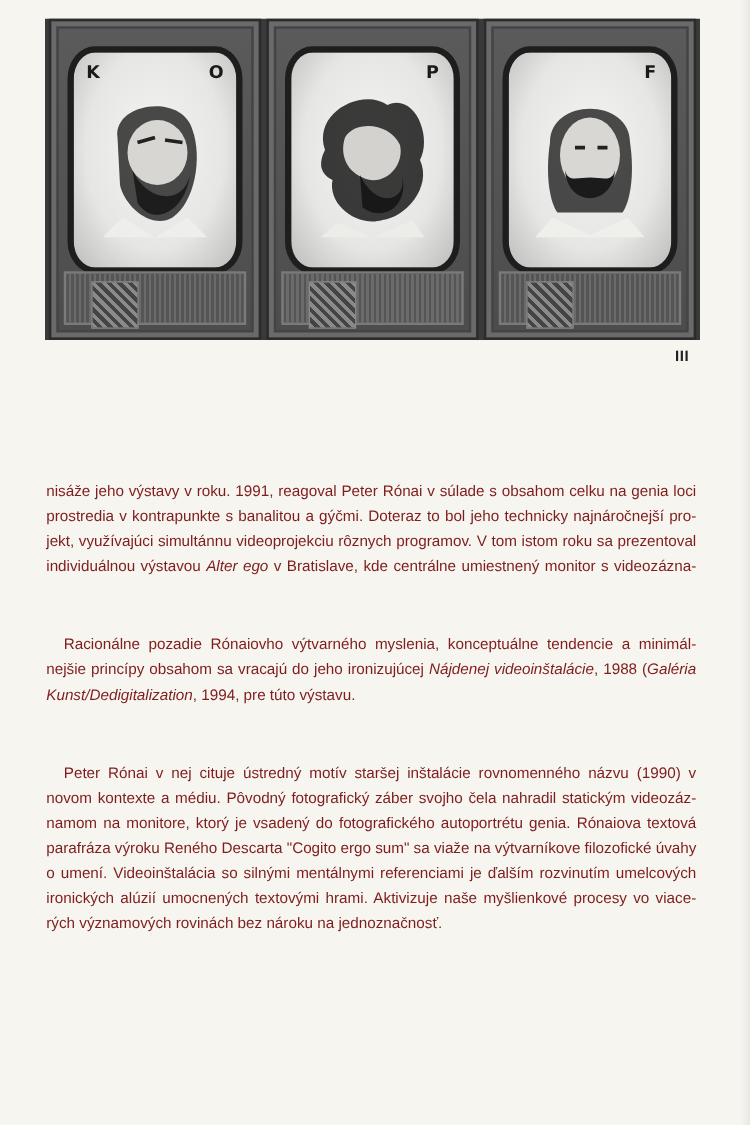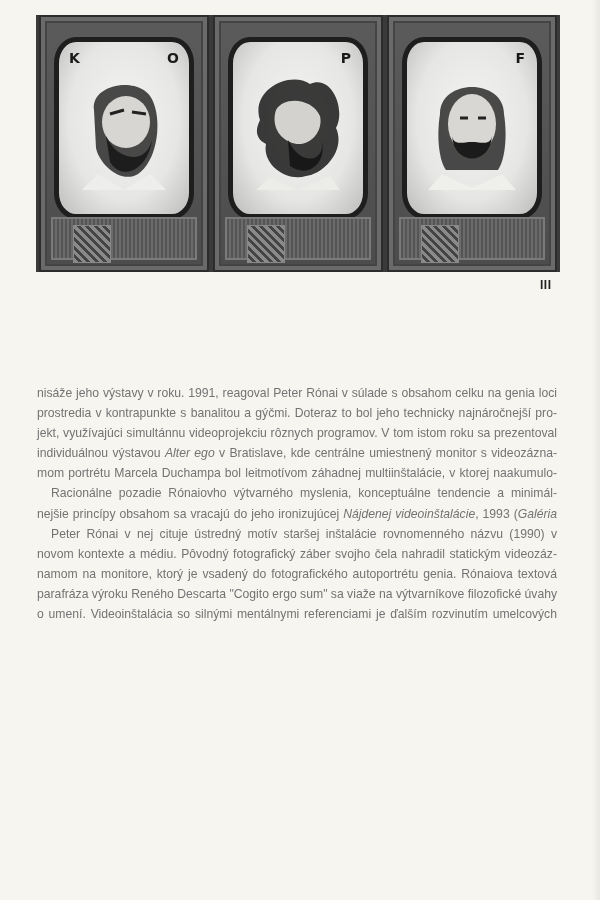--- a/index.html
+++ b/index.html
@@ -52,25 +52,25 @@
     border: 1px solid #888;
   }
   
   .page-number {
     position: absolute; left: 540px; top: 278px;
     font-size: 12px; font-weight: bold; letter-spacing: 0.5px; color: #222; text-align: center;
   }
   
   .text {
     position: absolute; left: 37px; top: 383px; width: 520px;
-    font-size: 12.2px; line-height: 20.1px; color: #737373;
+    font-size: 12.2px; line-height: 20.1px; color: #7f1d1d;
   }
   .line { display: block; text-align: justify; text-align-last: justify; white-space: nowrap; }
   .line.last { text-align-last: left; }
-  .line.indent { padding-left: 14px; }
+  .line.indent { padding-left: 14px; margin-top: 42px; }
   em { font-style: italic; }
 </style>
 </head>
 <body>
 
 <div class="page-edge"></div>
 
 <div class="photo">
   <div class="tv">
     <div class="tv-screen">
@@ -122,26 +122,28 @@
 </div>
 
 <div class="page-number">III</div>
 
 <div class="text" id="body-text">
     <div>
       <span class="line"><span>nisáže jeho výstavy v roku. 1991, reagoval Peter Rónai v súlade s obsahom celku na genia loci</span></span>
       <span class="line"><span>prostredia v kontrapunkte s banalitou a gýčmi. Doteraz to bol jeho technicky najnáročnejší pro-</span></span>
       <span class="line"><span>jekt, využívajúci simultánnu videoprojekciu rôznych programov. V tom istom roku sa prezentoval</span></span>
       <span class="line"><span>individuálnou výstavou </span><em>Alter ego</em><span> v Bratislave, kde centrálne umiestnený monitor s videozázna-</span></span>
-      <span class="line"><span>mom portrétu Marcela Duchampa bol leitmotívom záhadnej multiinštalácie, v ktorej naakumulo-</span></span>
     </div>
     <div>
       <span class="line indent"><span>Racionálne pozadie Rónaiovho výtvarného myslenia, konceptuálne tendencie a minimál-</span></span>
-      <span class="line"><span>nejšie princípy obsahom sa vracajú do jeho ironizujúcej </span><em>Nájdenej videoinštalácie</em><span>, 1993 (</span><em>Galéria</em></span>
+      <span class="line"><span>nejšie princípy obsahom sa vracajú do jeho ironizujúcej </span><em>Nájdenej videoinštalácie</em><span>, 1988 (</span><em>Galéria</em></span>
+      <span class="line last"><em>Kunst/Dedigitalization</em><span>, 1994, pre túto výstavu.</span></span>
     </div>
     <div>
       <span class="line indent"><span>Peter Rónai v nej cituje ústredný motív staršej inštalácie rovnomenného názvu (1990) v</span></span>
       <span class="line"><span>novom kontexte a médiu. Pôvodný fotografický záber svojho čela nahradil statickým videozáz-</span></span>
       <span class="line"><span>namom na monitore, ktorý je vsadený do fotografického autoportrétu genia. Rónaiova textová</span></span>
       <span class="line"><span>parafráza výroku Reného Descarta "Cogito ergo sum" sa viaže na výtvarníkove filozofické úvahy</span></span>
       <span class="line"><span>o umení. Videoinštalácia so silnými mentálnymi referenciami je ďalším rozvinutím umelcových</span></span>
+      <span class="line"><span>ironických alúzií umocnených textovými hrami. Aktivizuje naše myšlienkové procesy vo viace-</span></span>
+      <span class="line last"><span>rých významových rovinách bez nároku na jednoznačnosť.</span></span>
     </div>
   </div>
 
 </body></html>

